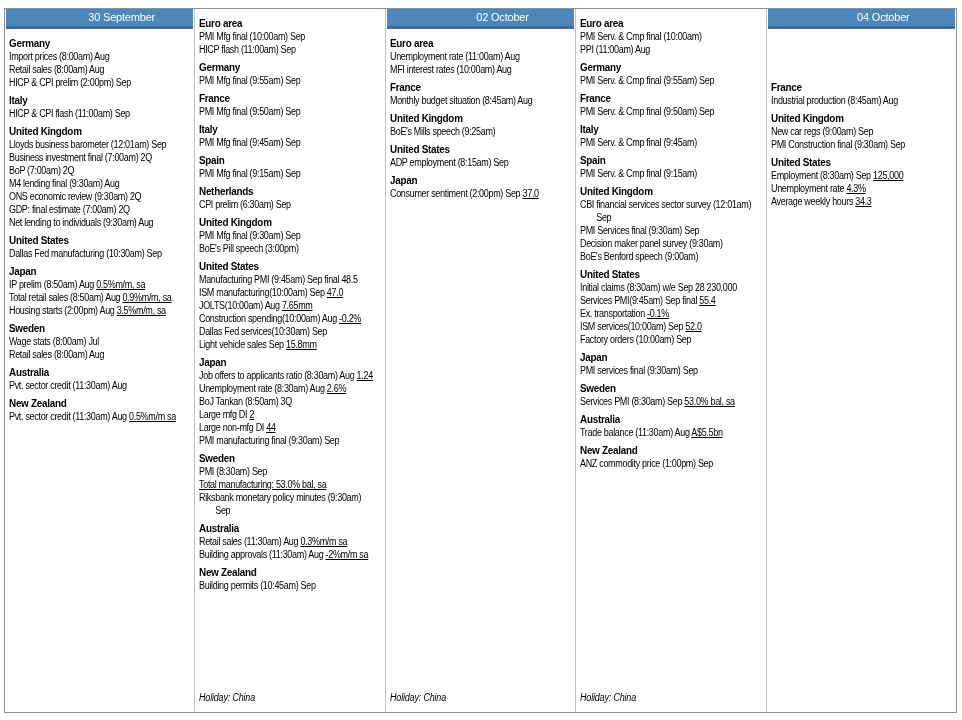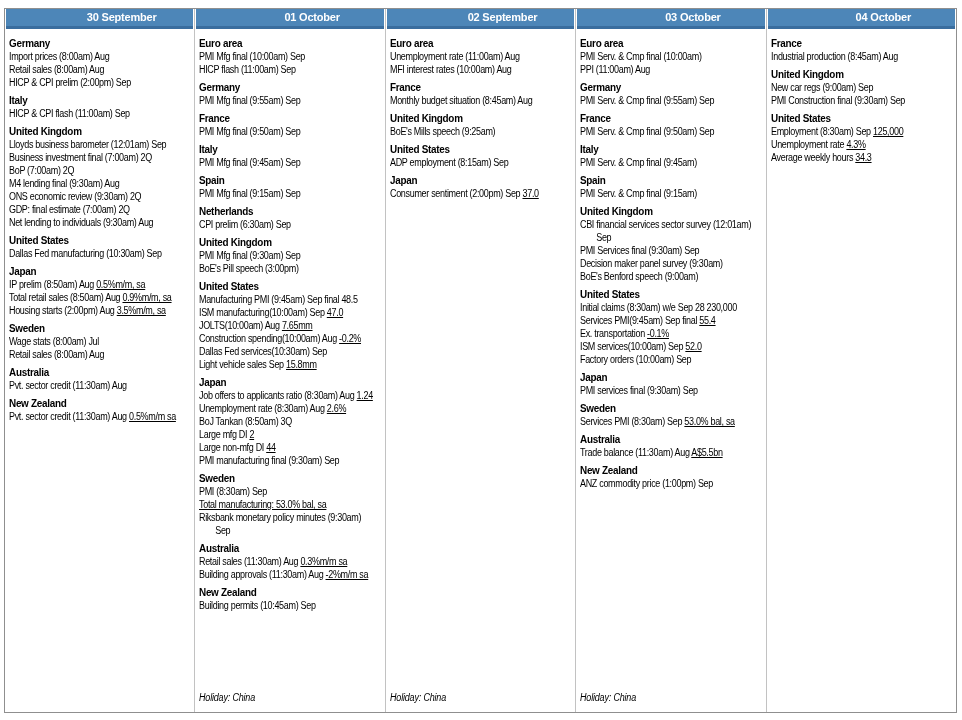--- a/index.html
+++ b/index.html
@@ -1,22 +1,22 @@
 <!DOCTYPE html>
 <html><head>
 <meta charset="utf-8">
 <style>
   html,body{margin:0;padding:0;background:#ffffff;}
   body{width:962px;height:720px;position:relative;font-family:"Liberation Sans",sans-serif;color:#000;}
   .grid{position:absolute;left:4px;top:8px;width:953px;height:705px;display:flex;
         border:1px solid #8f8f8f;box-sizing:border-box;background:#fff;}
   .col{flex:1 1 0;min-width:0;display:flex;flex-direction:column;border-right:1px solid #c2c2c2;box-sizing:border-box;}
-  .col:last-child{border-right:none;}
+  .col:last-child{border-right:none;gap:44px;}
   .hdr{height:17px;line-height:17px;background:#4d86b8;border-bottom:3px solid #3a6d9e;margin:0 1px;
-       color:#ffffff;font-weight:bold;font-size:11px;text-align:center;
+       color:#ffffff;font-weight:normal;font-size:11px;text-align:center;
        letter-spacing:-0.2px;padding-left:44px;}
   .body{flex:1;display:flex;flex-direction:column;padding:3px 2px 6px 4px;overflow:hidden;}
   .sec{margin-top:4px;}
   .country{font-weight:bold;font-size:11px;line-height:14px;letter-spacing:-0.3px;}
   .ev{font-size:10px;line-height:13px;letter-spacing:-0.35px;}
   .cond{transform:scaleX(0.9);transform-origin:0 0;width:111.1%;}
   .u{text-decoration:underline;}
   .cont{padding-left:18px;}
   .holiday{margin-top:auto;font-style:italic;font-size:10px;letter-spacing:-0.2px;padding-bottom:3px;}
 </style>
@@ -66,21 +66,20 @@
           <div class="country cond">Australia</div>
           <div class="ev cond"><span>Pvt. sector credit (11:30am) Aug</span></div>
         </div>
         <div class="sec">
           <div class="country cond">New Zealand</div>
           <div class="ev cond"><span>Pvt. sector credit (11:30am) Aug </span><span class="u">0.5%m/m sa</span></div>
         </div>
       </div>
     </div>
     <div class="col">
-      <div class="hdr">01 October</div>
       <div class="body">
         <div class="sec">
           <div class="country cond">Euro area</div>
           <div class="ev cond"><span>PMI Mfg final (10:00am) Sep</span></div>
           <div class="ev cond"><span>HICP flash (11:00am) Sep</span></div>
         </div>
         <div class="sec">
           <div class="country cond">Germany</div>
           <div class="ev cond"><span>PMI Mfg final (9:55am) Sep</span></div>
         </div>
@@ -135,21 +134,21 @@
           <div class="ev cond"><span>Building approvals (11:30am) Aug </span><span class="u">-2%m/m sa</span></div>
         </div>
         <div class="sec">
           <div class="country cond">New Zealand</div>
           <div class="ev cond"><span>Building permits (10:45am) Sep</span></div>
         </div>
         <div class="holiday cond">Holiday: China</div>
       </div>
     </div>
     <div class="col">
-      <div class="hdr">02 September</div>
+      <div class="hdr">02 October</div>
       <div class="body">
         <div class="sec">
           <div class="country cond">Euro area</div>
           <div class="ev cond"><span>Unemployment rate (11:00am) Aug</span></div>
           <div class="ev cond"><span>MFI interest rates (10:00am) Aug</span></div>
         </div>
         <div class="sec">
           <div class="country cond">France</div>
           <div class="ev cond"><span>Monthly budget situation (8:45am) Aug</span></div>
         </div>
@@ -162,21 +161,20 @@
           <div class="ev cond"><span>ADP employment (8:15am) Sep</span></div>
         </div>
         <div class="sec">
           <div class="country cond">Japan</div>
           <div class="ev cond"><span>Consumer sentiment (2:00pm) Sep </span><span class="u">37.0</span></div>
         </div>
         <div class="holiday cond">Holiday: China</div>
       </div>
     </div>
     <div class="col">
-      <div class="hdr">03 October</div>
       <div class="body">
         <div class="sec">
           <div class="country cond">Euro area</div>
           <div class="ev cond"><span>PMI Serv. &amp; Cmp final (10:00am)</span></div>
           <div class="ev cond"><span>PPI (11:00am) Aug</span></div>
         </div>
         <div class="sec">
           <div class="country cond">Germany</div>
           <div class="ev cond"><span>PMI Serv. &amp; Cmp final (9:55am) Sep</span></div>
         </div>

